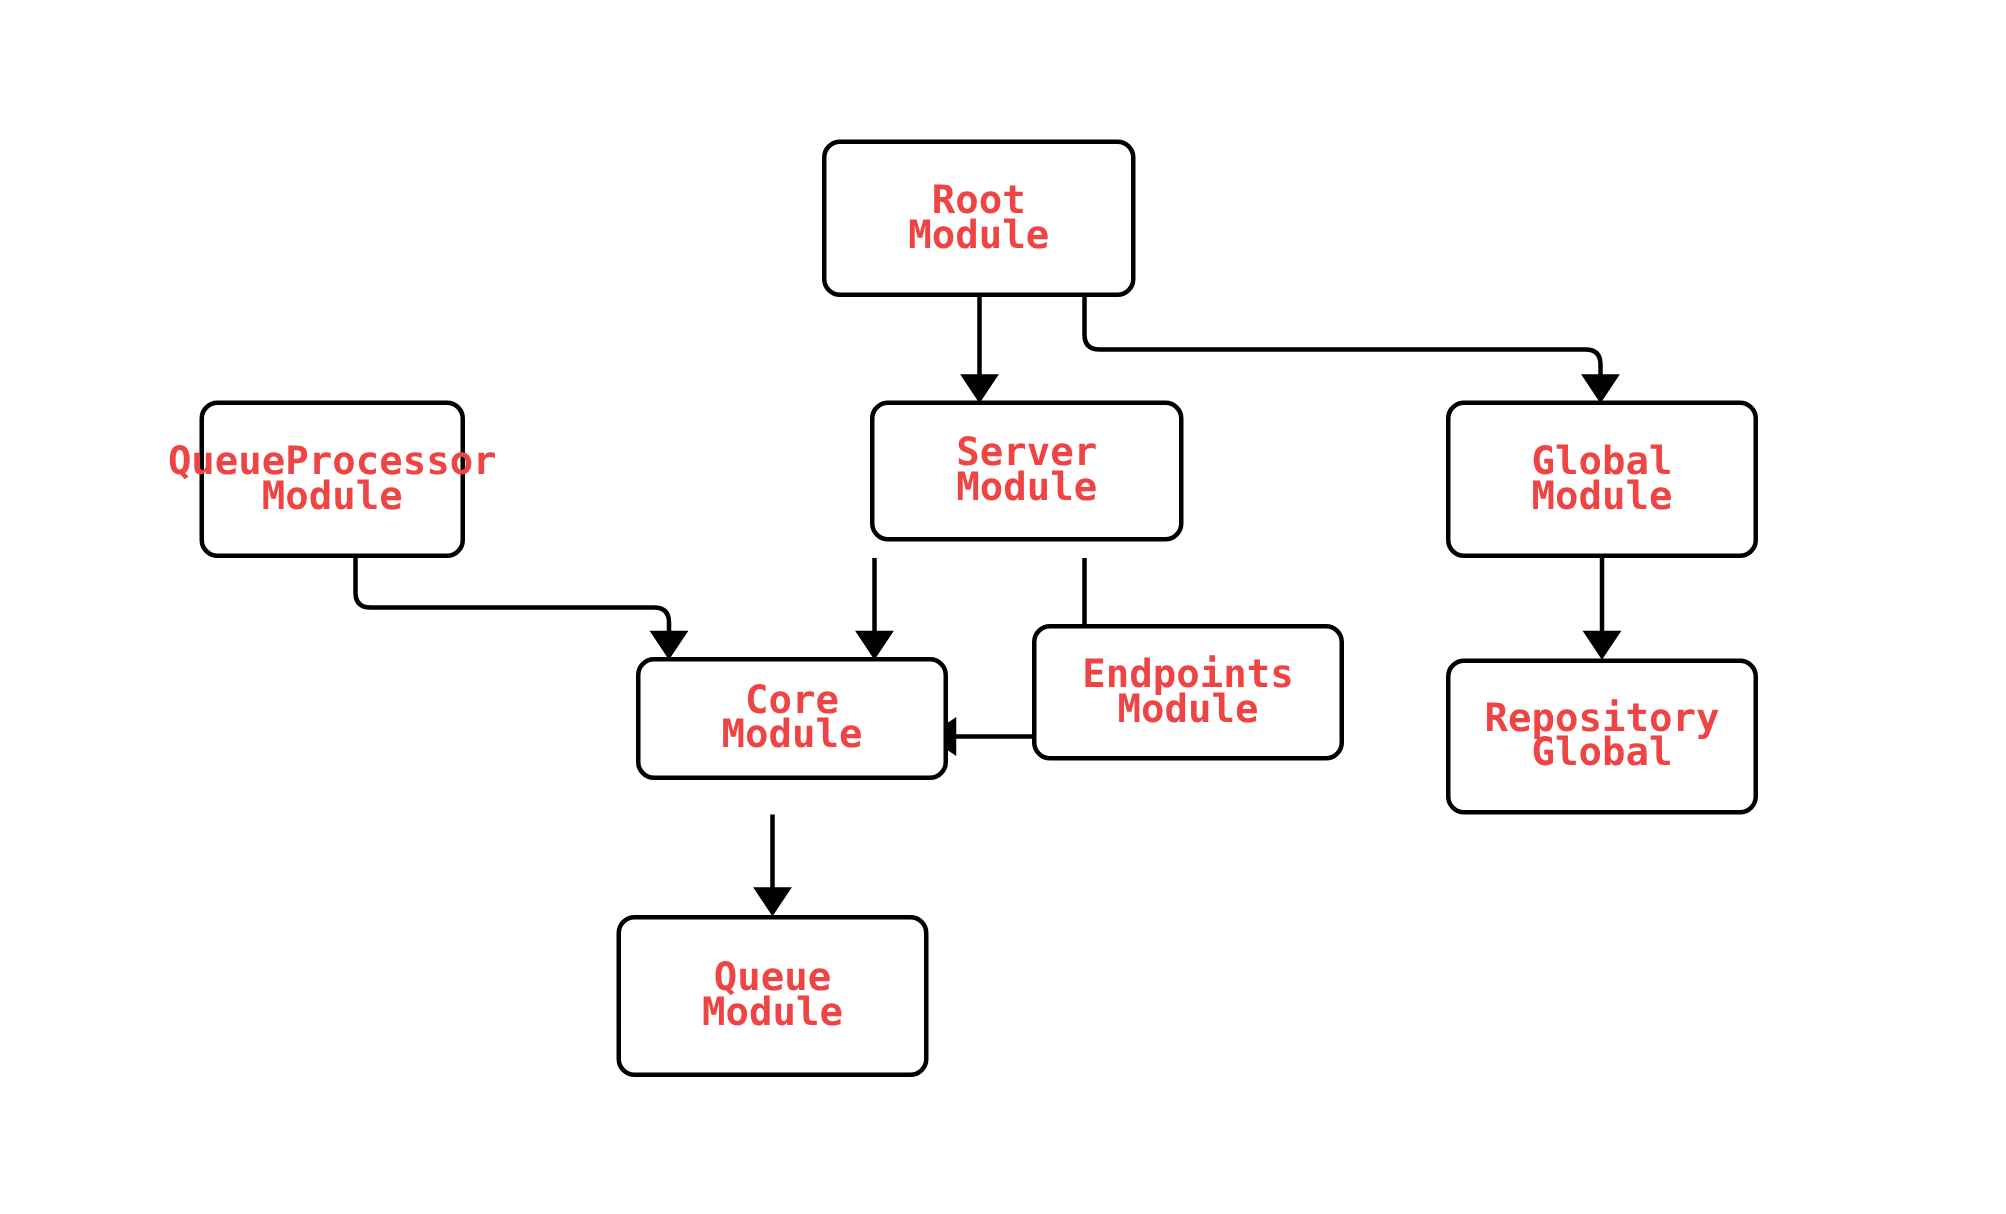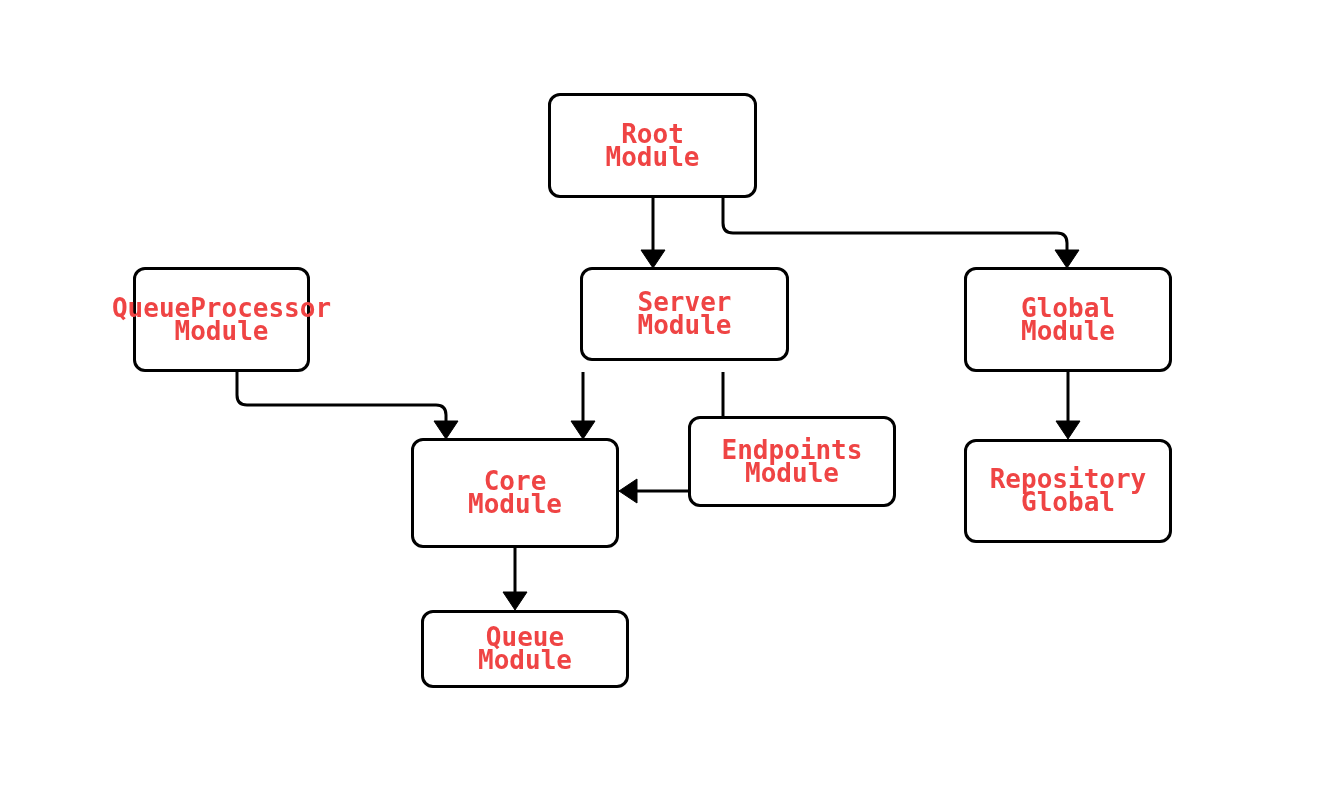--- a/index.html
+++ b/index.html
@@ -113,33 +113,33 @@
   <div class="node" style="left:964px; top:267px; width:208px; height:105px">
     <span class="node-label">Global
 Module</span>
   </div>
 
   <div class="node" style="left:133px; top:267px; width:177px; height:105px">
     <span class="node-label">QueueProcessor
 Module</span>
   </div>
 
-  <div class="node" style="left:411px; top:438px; width:208px; height:110px">
+  <div class="node" style="left:424px; top:438px; width:208px; height:82px">
     <span class="node-label">Core
 Module</span>
   </div>
 
   <div class="node" style="left:688px; top:416px; width:208px; height:91px">
     <span class="node-label">Endpoints
 Module</span>
   </div>
 
   <div class="node" style="left:964px; top:439px; width:208px; height:104px">
     <span class="node-label">Repository
 Global</span>
   </div>
 
-  <div class="node" style="left:421px; top:610px; width:208px; height:78px">
+  <div class="node" style="left:411px; top:610px; width:208px; height:108px">
     <span class="node-label">Queue
 Module</span>
   </div>
 
 </div>
 
 </body></html>

